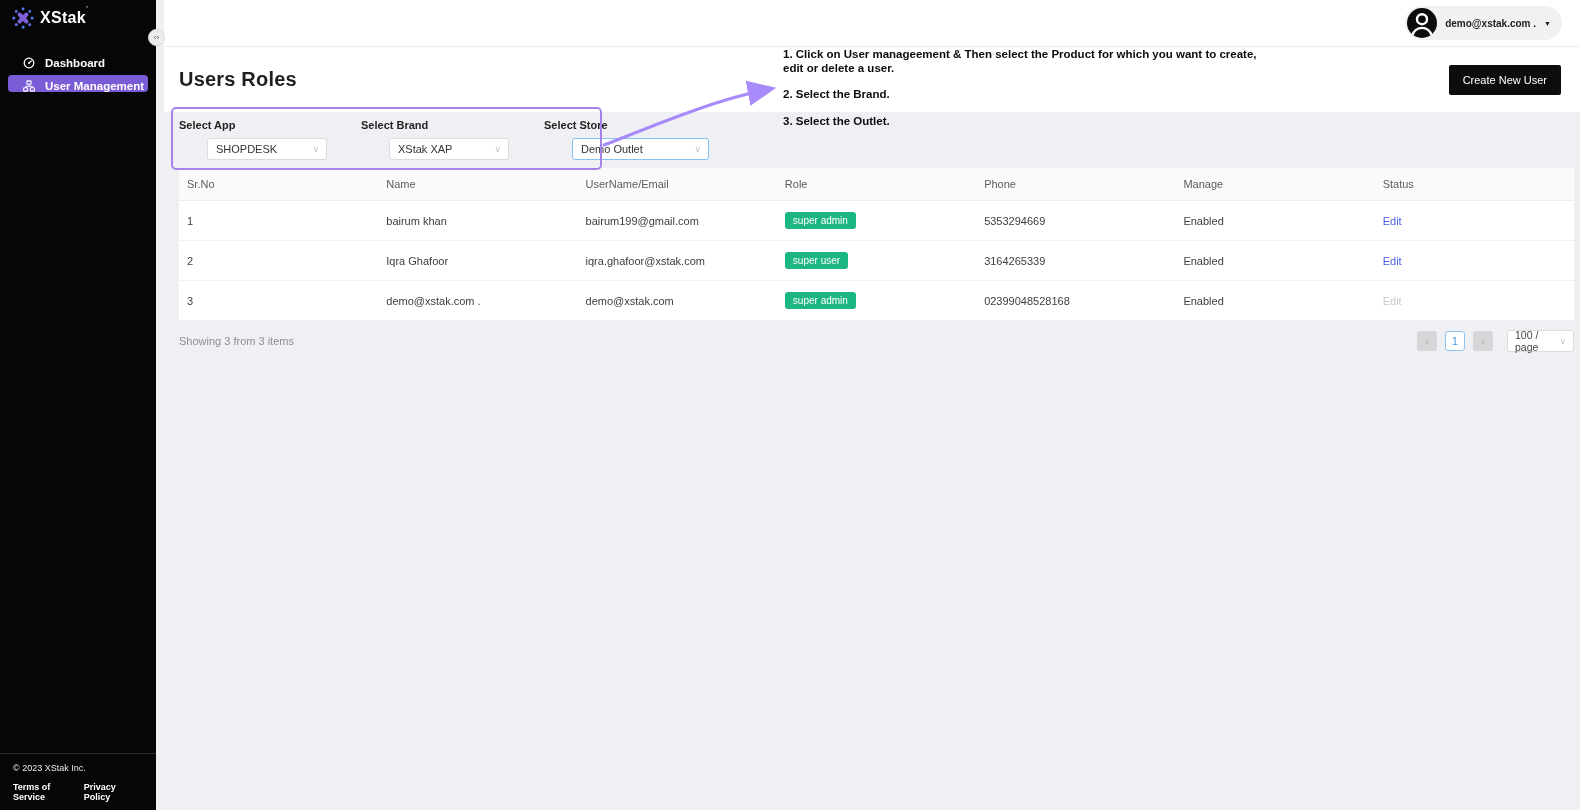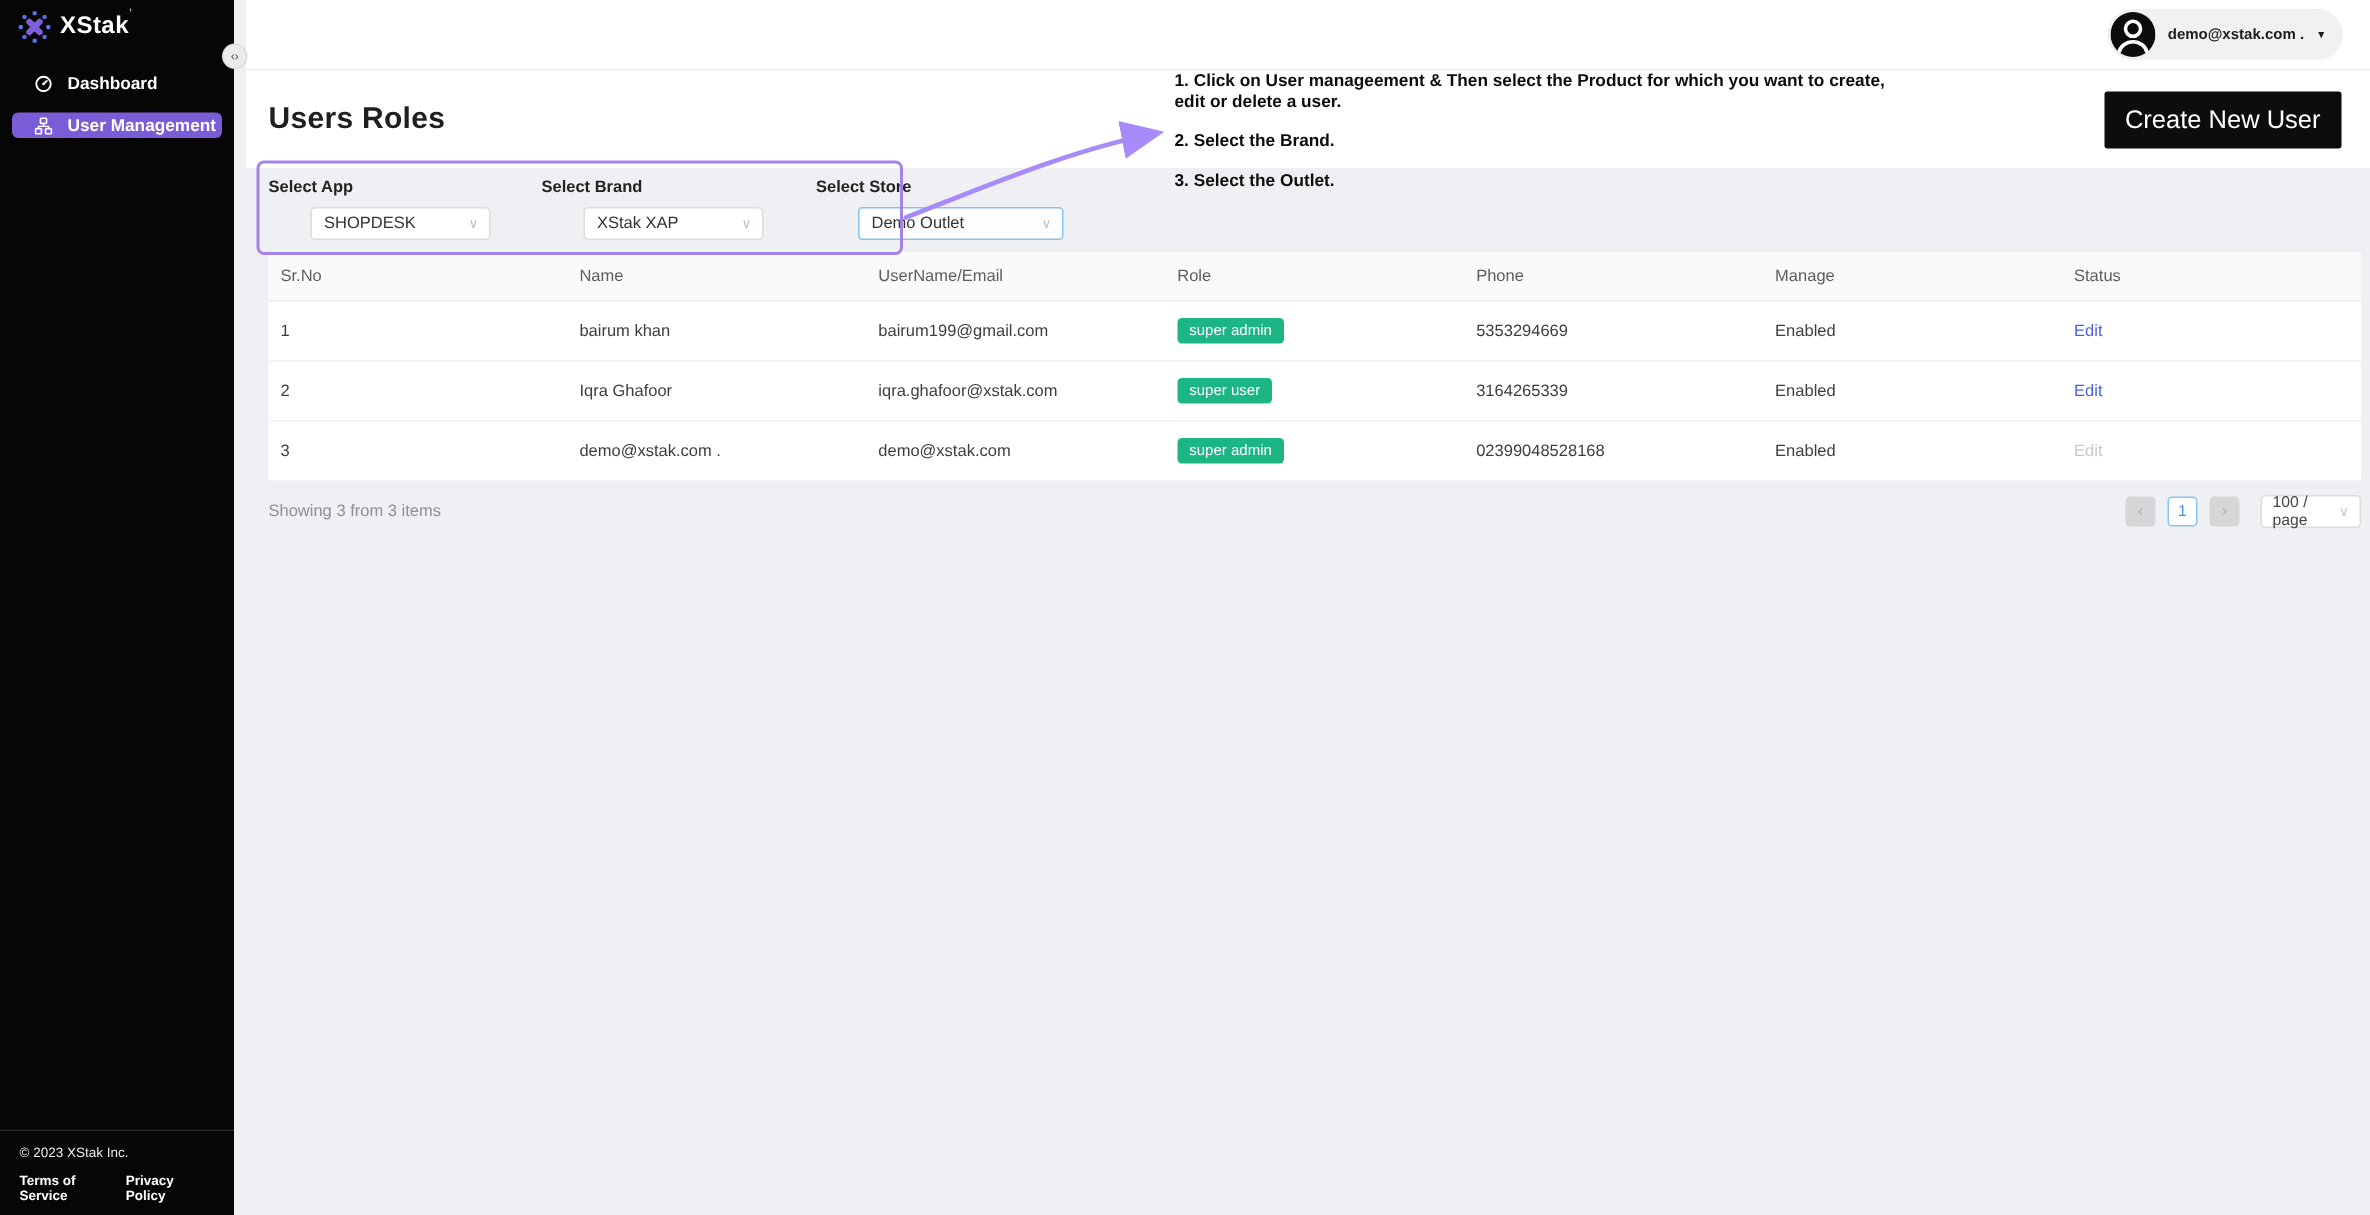--- a/index.html
+++ b/index.html
@@ -5,21 +5,21 @@
   * { margin:0; padding:0; box-sizing:border-box; }
   html,body { width:1580px; height:810px; overflow:hidden; }
   body { font-family:"Liberation Sans", sans-serif; background:#eff0f3; position:relative; }
 
   
   .sidebar { position:absolute; left:0; top:0; width:156px; height:810px; background:#060606; z-index:6; }
   .logo { display:flex; align-items:center; gap:6px; padding:7px 0 0 12px; }
   .logo-text { color:#fff; font-size:16px; font-weight:700; letter-spacing:.3px; }
   .logo-tick { color:#cfcfcf; font-size:9px; vertical-align:top; position:relative; top:-5px; }
   .nav { margin-top:14px; }
-  .nav-item { display:flex; align-items:center; gap:9px; height:26px; padding-left:23px; color:#fff;
+  .nav-item { display:flex; align-items:flex-end; gap:9px; height:26px; padding-left:23px; color:#fff;
               font-size:11.5px; font-weight:600; cursor:pointer; }
   .nav-item.active { margin:6px 8px 0 8px; padding-left:15px; border-radius:4px; background:#7a5cd6; height:17px; }
   .nav-icon { width:13px; height:13px; flex:0 0 13px; display:flex; align-items:center; }
   .side-footer { position:absolute; left:0; right:0; bottom:0; padding:9px 12px 8px 13px; border-top:1px solid rgba(255,255,255,.14); }
   .copyright { color:#e9e9e9; font-size:9px; margin-bottom:9px; }
   .side-links { display:flex; justify-content:space-between; }
   .side-links span { color:#fff; font-size:9px; font-weight:600; cursor:pointer; }
 
   
   .collapse-toggle { position:absolute; left:148px; top:29px; width:17px; height:17px; border-radius:50%;
@@ -28,21 +28,21 @@
 
   
   .main { position:absolute; left:164px; top:0; width:1424px; height:810px; }
   .topbar { height:47px; background:#fff; border-bottom:1px solid #ececec; display:flex; align-items:center; justify-content:flex-end; padding-right:26px; }
   .account-pill { display:flex; align-items:center; gap:8px; background:#f1f1f1; border-radius:18px; padding:2px 11px 2px 2px; cursor:pointer; }
   .account-pill .name { font-size:10px; font-weight:700; color:#1c1c1c; }
   .caret { font-size:7px; color:#1c1c1c; }
 
   .page-head { height:65px; background:#fff; display:flex; align-items:center; justify-content:space-between; padding:0 27px 0 15px; }
   .page-title { font-size:20px; font-weight:800; color:#1f1f1f; letter-spacing:.2px; }
-  .create-btn { background:#0d0d0d; color:#fff; font-size:17px; font-weight:500; border:none; padding:9px 14px; border-radius:2px; cursor:pointer; font-family:inherit; }
+  .create-btn { background:#0d0d0d; color:#fff; font-size:11px; font-weight:500; border:none; padding:9px 14px; border-radius:2px; cursor:pointer; font-family:inherit; }
 
   .content { position:relative; background:#eff0f3; height:698px; padding:56px 14px 0 15px; }
 
   
   .filters { display:flex; gap:29px; position:absolute; top:7px; left:15px; }
   .filter label { display:block; font-size:11px; font-weight:700; color:#232323; margin-bottom:7px; }
   .select { width:120px; height:22px; background:#fff; border:1px solid #dcdcdc; border-radius:3px;
             font-size:11px; color:#333; display:flex; align-items:center; padding:0 8px; position:relative; cursor:pointer;margin-left:28px; }
   .select .chev { position:absolute; right:7px; color:#bfbfbf; font-size:9px; }
   .select.focused { border-color:#85c3f2; width:137px; }

